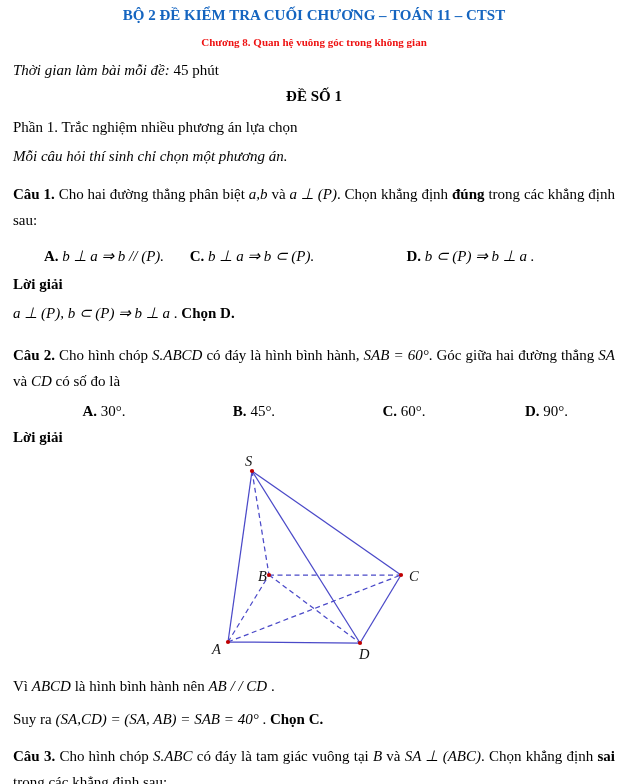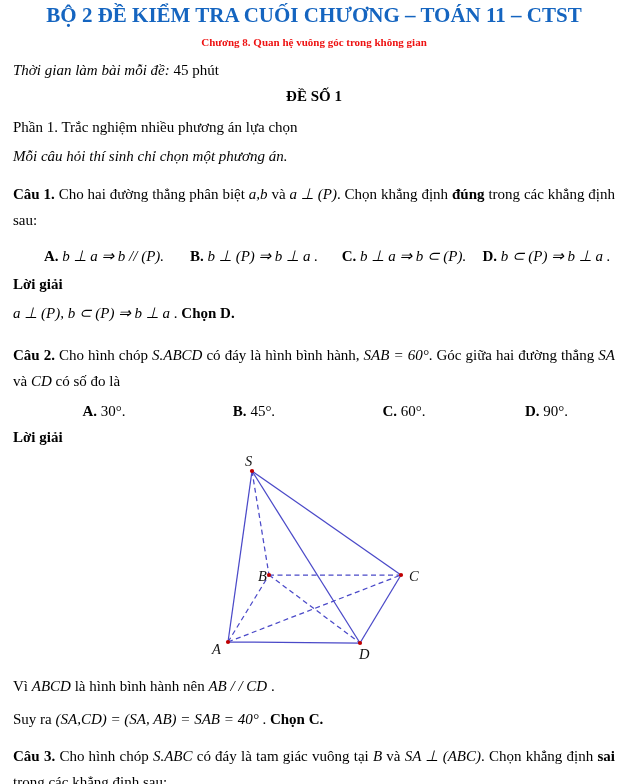--- a/index.html
+++ b/index.html
@@ -3,21 +3,21 @@
 <meta charset="utf-8">
 <style>
   html,body{margin:0;padding:0;background:#fff;}
   body{
     width:624px;height:784px;box-sizing:border-box;
     padding:6px 9px 0 13px;
     font-family:"Liberation Serif",serif;
     font-size:15px;color:#000;overflow:hidden;
   }
   .center{text-align:center;}
-  .title{font-weight:bold;font-size:21px;line-height:19px;}
+  .title{font-weight:bold;font-size:15px;line-height:19px;}
   .subtitle{font-weight:bold;font-size:11px;line-height:19px;margin-top:8px;text-align:center;}
   .time{margin-top:8px;line-height:20px;}
   .exam{font-weight:bold;margin-top:7px;line-height:19px;}
   .part{font-weight:normal;margin-top:12px;line-height:19px;}
   .note{font-style:italic;margin-top:10px;line-height:19px;}
   .qpara{margin-top:15px;line-height:26px;text-align:justify;}
   .opts{display:flex;margin-top:13px;padding-left:17px;line-height:20px;text-align:center;}
   .opts .c1{width:148px;flex:none;}
   .opts .c2{width:152px;flex:none;}
   .opts .c3{width:148px;flex:none;}
@@ -41,21 +41,20 @@
 
 <div class="exam center">ĐỀ SỐ 1</div>
 
 <div class="part">Phần 1. Trắc nghiệm nhiều phương án lựa chọn</div>
 <div class="note">Mỗi câu hỏi thí sinh chỉ chọn một phương án.</div>
 
 <div class="qpara"><b>Câu 1.</b><span> Cho hai đường thẳng phân biệt </span><span class="m">a,b</span><span> và </span><span class="m">a ⊥ (P)</span><span>. Chọn khẳng định </span><b>đúng</b><span> trong các khẳng định sau:</span></div>
 
 <div class="opts">
   <div class="c1"><b>A.</b> <span class="m">b ⊥ a ⇒ b // (P).</span></div>
-  <div class="c2"><b>B.</b> <span class="m">b ⊥ (P) ⇒ b ⊥ a .</span></div>
   <div class="c3"><b>C.</b> <span class="m">b ⊥ a ⇒ b ⊂ (P).</span></div>
   <div class="c4"><b>D.</b> <span class="m">b ⊂ (P) ⇒ b ⊥ a .</span></div>
 </div>
 
 <div class="lg">Lời giải</div>
 
 <div class="sol"><span class="m">a ⊥ (P), b ⊂ (P) ⇒ b ⊥ a</span><span> . </span><b>Chọn D.</b></div>
 
 <div class="qpara" style="margin-top:17px"><b>Câu 2.</b><span> Cho hình chóp </span><span class="m">S.ABCD</span><span> có đáy là hình bình hành, </span><span class="m">SAB = 60°</span><span>. Góc giữa hai đường thẳng </span><span class="m">SA</span><span> và </span><span class="m">CD</span><span> có số đo là</span></div>
 

